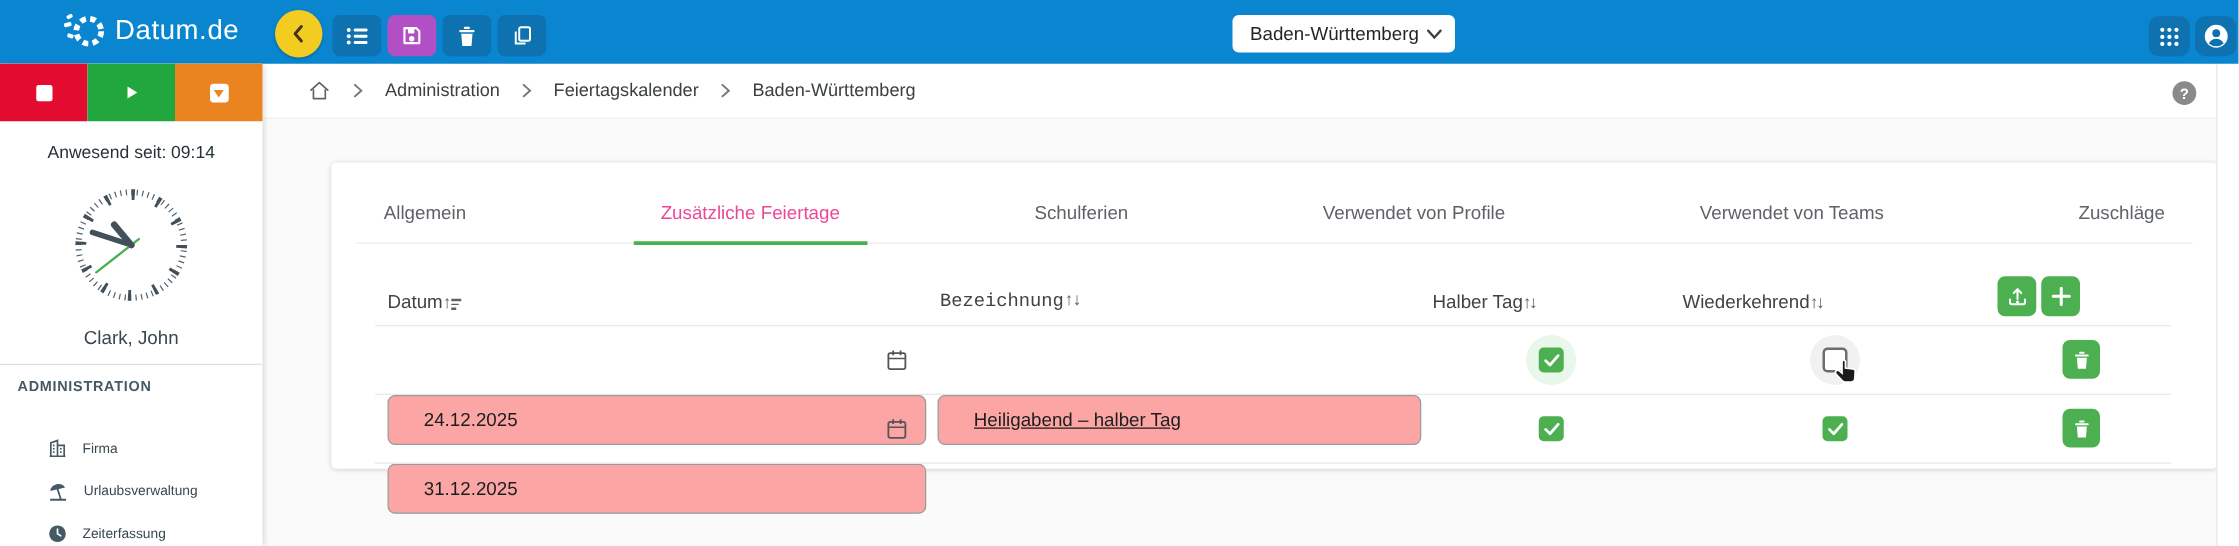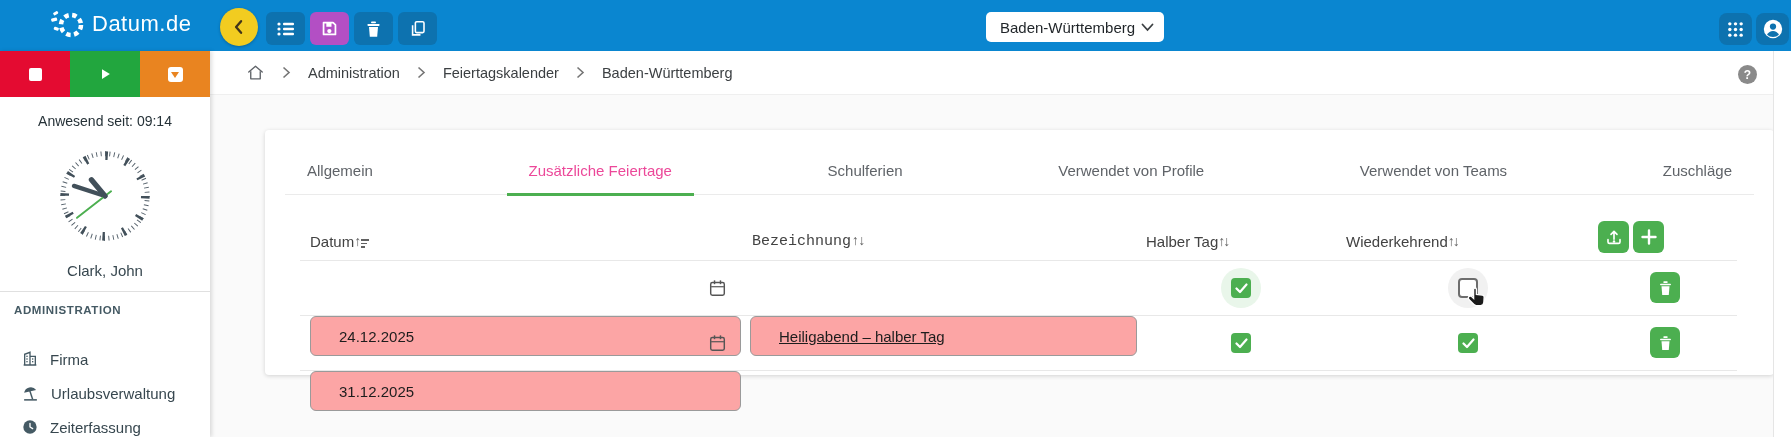--- a/index.html
+++ b/index.html
@@ -43,21 +43,21 @@
   .status-btn.pause{background:#e98420;}
   .stop-square{width:13px;height:13px;background:#fff;border-radius:2px;}
   .dd-outer{width:15px;height:15px;background:#fff;border-radius:3px;display:flex;align-items:center;justify-content:center;}
   .dd-tri{width:0;height:0;border-left:4px solid transparent;border-right:4px solid transparent;border-top:6px solid #e98420;margin-top:1px;}
   .presence{margin-top:16px;text-align:center;font-size:14px;color:#263238;}
   .clock-wrap{width:96px;height:96px;margin:19px auto 0;}
   .user-name{text-align:center;margin-top:18px;font-size:15px;color:#37474f;}
   .sidebar-divider{margin-top:12px;border-top:1px solid #e0e0e0;}
   .section-title{margin:12px 0 0 14px;font-size:11.5px;font-weight:bold;letter-spacing:.6px;color:#455a64;}
   .side-items{margin-top:26px;}
-  .side-item{display:flex;align-items:center;gap:12px;height:34px;padding-left:22px;font-size:15px;color:#37474f;cursor:pointer;}
+  .side-item{display:flex;align-items:center;gap:12px;height:34px;padding-left:38px;font-size:11px;color:#37474f;cursor:pointer;}
 
   
   .card{position:absolute;left:265px;top:130px;width:1509px;height:245px;background:#fff;border-radius:4px;
     box-shadow:0 1px 4px rgba(0,0,0,.16);z-index:1;}
   .tabs{position:absolute;left:20px;right:20px;top:16px;height:48px;border-bottom:1px solid #ebebeb;display:flex;justify-content:space-between;}
   .tab{position:relative;padding:0 22px;display:flex;align-items:center;font-size:15px;color:#5f6368;cursor:pointer;}
   .tab.active{color:#ec4899;}
   .tab.active::after{content:"";position:absolute;left:0;right:0;bottom:-2px;height:3px;background:#4caf50;}
 
   .col-head{position:absolute;top:92px;height:38px;display:flex;align-items:center;gap:0;font-size:15px;color:#424242;justify-content:flex-end;}

